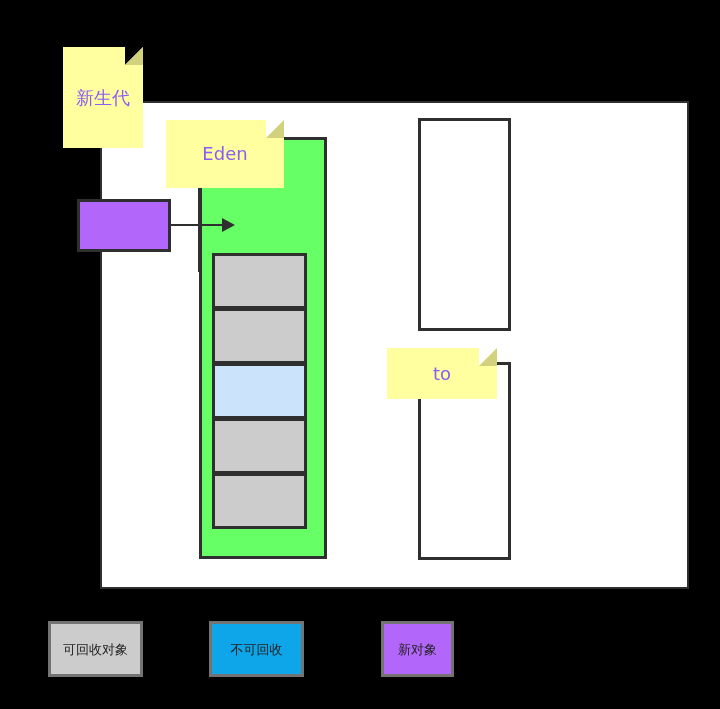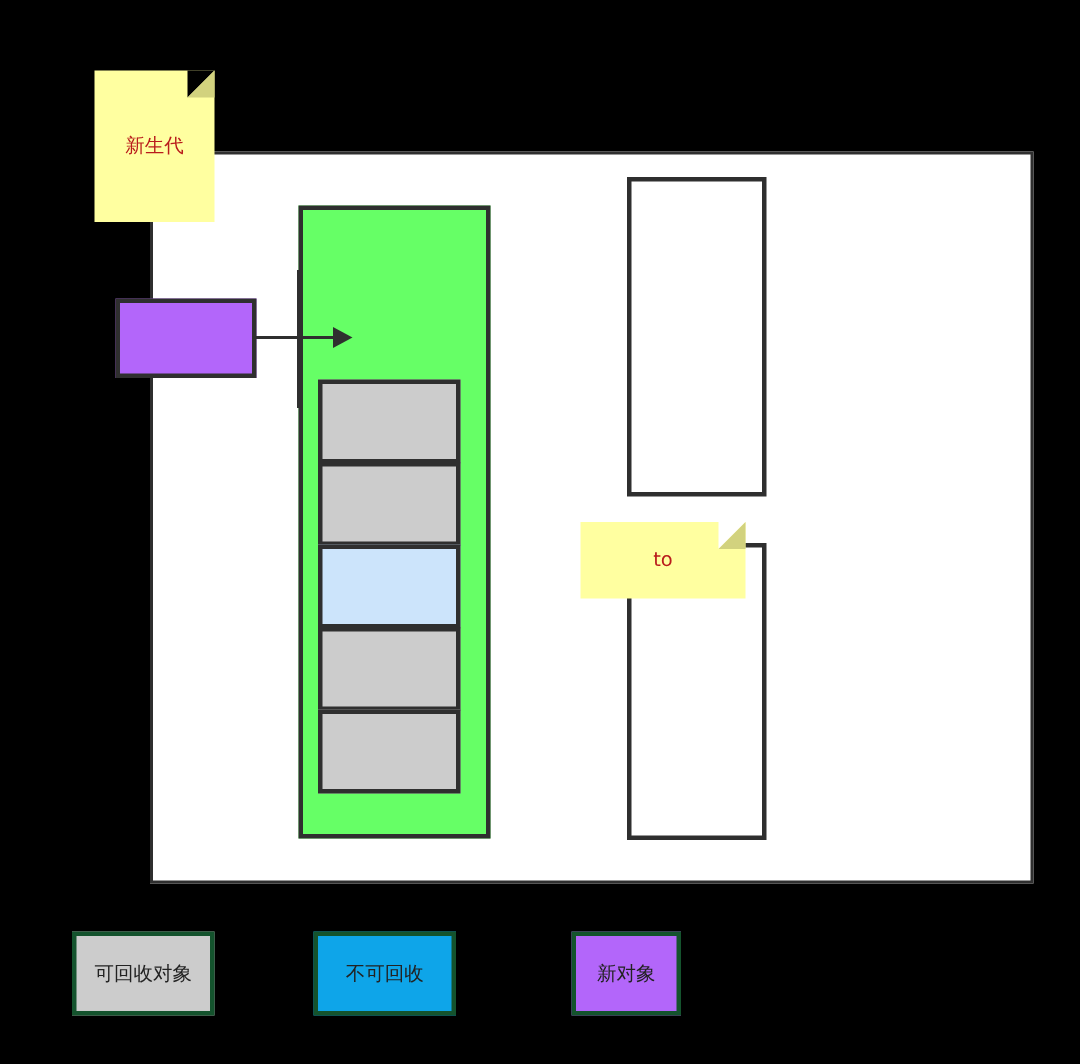--- a/index.html
+++ b/index.html
@@ -64,22 +64,22 @@
   
   .note {
     position: absolute;
     box-sizing: border-box;
     background: #ffffa0;
     display: flex;
     align-items: center;
     justify-content: center;
   }
   .note .note-label {
-    font-size: 13px;
-    color: #b91c1c;
+    font-size: 18px;
+    color: #8b5cf6;
     line-height: 1;
     text-align: left;
     position: relative;
     z-index: 2;
   }
   .note .fold {
     position: absolute;
     top: 0;
     right: 0;
     width: 0;
@@ -125,21 +125,21 @@
     height: 0;
     border-style: solid;
     border-width: 7px 0 7px 13px;
     border-color: transparent transparent transparent #2f2f2f;
   }
 
   
   .legend-item {
     position: absolute;
     box-sizing: border-box;
-    border: 3px solid #14532d;
+    border: 3px solid #737373;
     display: flex;
     align-items: center;
     justify-content: center;
   }
   .legend-item .legend-label {
     font-size: 13px;
     color: #222222;
     line-height: 1;
   }
 </style>
@@ -168,20 +168,25 @@
 
   <div class="h-line" style="left:170px; top:224px; width:53px;"></div>
   <div class="arrow-head" style="left:222px; top:218px;"></div>
 
   <div class="note on-black" style="left:63px; top:47px; width:80px; height:101px;">
     <span class="fold-cut"></span>
     <span class="fold"></span>
     <span class="note-label">新生代</span>
   </div>
 
+  <div class="note on-green" style="left:166px; top:120px; width:118px; height:68px;">
+    <span class="fold-cut"></span>
+    <span class="fold"></span>
+    <span class="note-label">Eden</span>
+  </div>
 
 
   <div class="note on-green" style="left:387px; top:348px; width:110px; height:51px;">
     <span class="fold-cut"></span>
     <span class="fold"></span>
     <span class="note-label">to</span>
   </div>
 
   <div class="legend-item" style="left:48px; top:621px; width:95px; height:56px; background:#cccccc;">
     <span class="legend-label">可回收对象</span>

